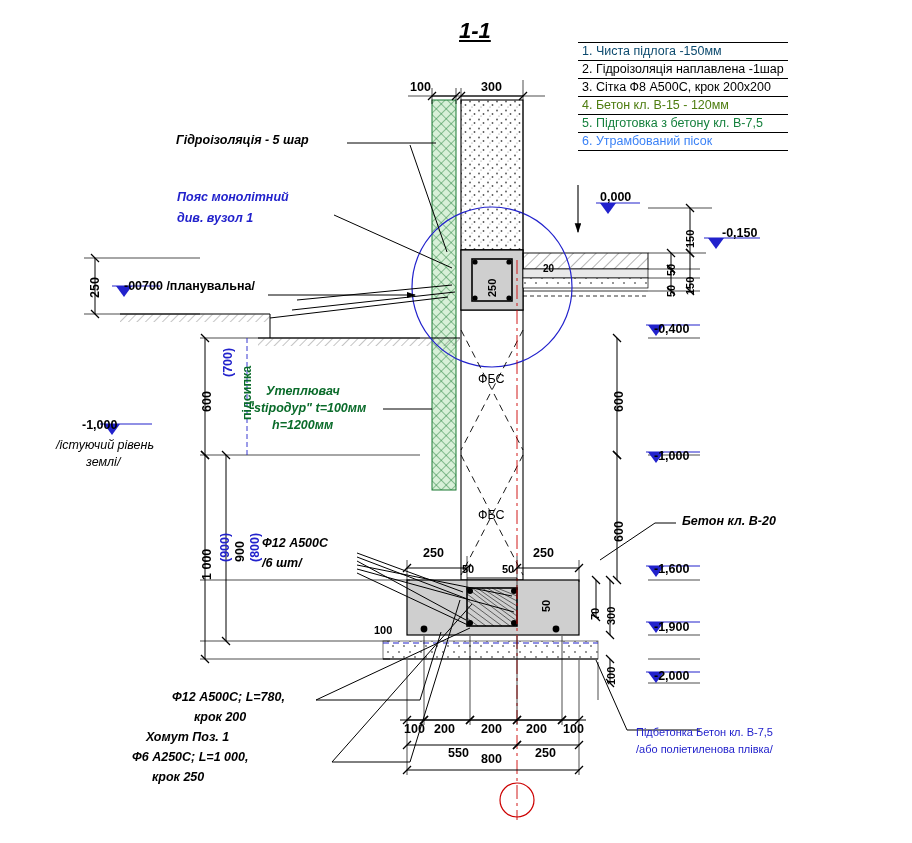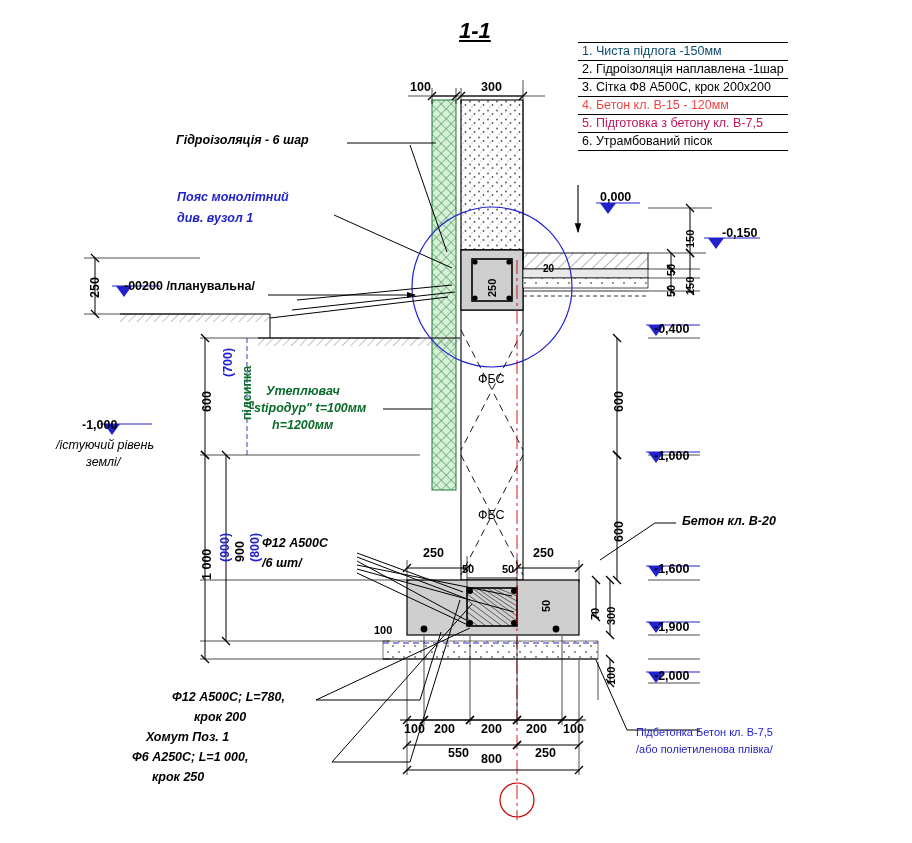--- a/index.html
+++ b/index.html
@@ -271,43 +271,43 @@
           <tr>
             <td style="color: #0c4a6e;">1. Чиста підлога -150мм</td>
           </tr>
           <tr>
             <td style="color: rgb(0, 0, 0);">2. Гідроізоляція наплавлена -1шар</td>
           </tr>
           <tr>
             <td style="color: rgb(0, 0, 0);">3. Сітка Ф8 А500С, крок 200х200</td>
           </tr>
           <tr>
-            <td style="color: #ef4444;">4. Бетон кл. В-15 - 120мм</td>
-          </tr>
-          <tr>
-            <td style="color: #be185d;">5. Підготовка з бетону кл. В-7,5</td>
-          </tr>
-          <tr>
-            <td style="color: #000000;">6. Утрамбований пісок</td>
+            <td style="color: #4d7c0f;">4. Бетон кл. В-15 - 120мм</td>
+          </tr>
+          <tr>
+            <td style="color: #15803d;">5. Підготовка з бетону кл. В-7,5</td>
+          </tr>
+          <tr>
+            <td style="color: #3b82f6;">6. Утрамбований пісок</td>
           </tr>
         </tbody>
     </table>
   </div>
 
   <div class="abs txt bold" style="left:410px;top:80px;">100</div>
   <div class="abs txt bold" style="left:481px;top:80px;">300</div>
 
-  <div class="abs txt bold ital" style="left:176px;top:133px;">Гідроізоляція - 6 шар</div>
+  <div class="abs txt bold ital" style="left:176px;top:133px;">Гідроізоляція - 5 шар</div>
   <div class="abs txt bold ital blue" style="left:177px;top:190px;">Пояс монолітний</div>
   <div class="abs txt bold ital blue" style="left:177px;top:211px;">див. вузол 1</div>
 
   <div class="abs txt bold" style="left:600px;top:190px;">0,000</div>
   <div class="abs txt bold" style="left:722px;top:226px;">-0,150</div>
   <div class="abs txt bold" style="left:654px;top:322px;">-0,400</div>
-  <div class="abs txt bold" style="left:124px;top:279px;">-00200 /планувальна/</div>
+  <div class="abs txt bold" style="left:124px;top:279px;">-00700 /планувальна/</div>
   <div class="abs txt bold" style="left:82px;top:418px;">-1,000</div>
   <div class="abs txt bold" style="left:654px;top:449px;">-1,000</div>
   <div class="abs txt bold" style="left:654px;top:562px;">-1,600</div>
   <div class="abs txt bold" style="left:654px;top:620px;">-1,900</div>
   <div class="abs txt bold" style="left:654px;top:669px;">-2,000</div>
 
   <div class="abs txt ital" style="left:56px;top:438px;">/істуючий рівень</div>
   <div class="abs txt ital" style="left:86px;top:455px;">землі/</div>
 
   <div class="abs txt bold ital green" style="left:266px;top:384px;">Утеплювач</div>

